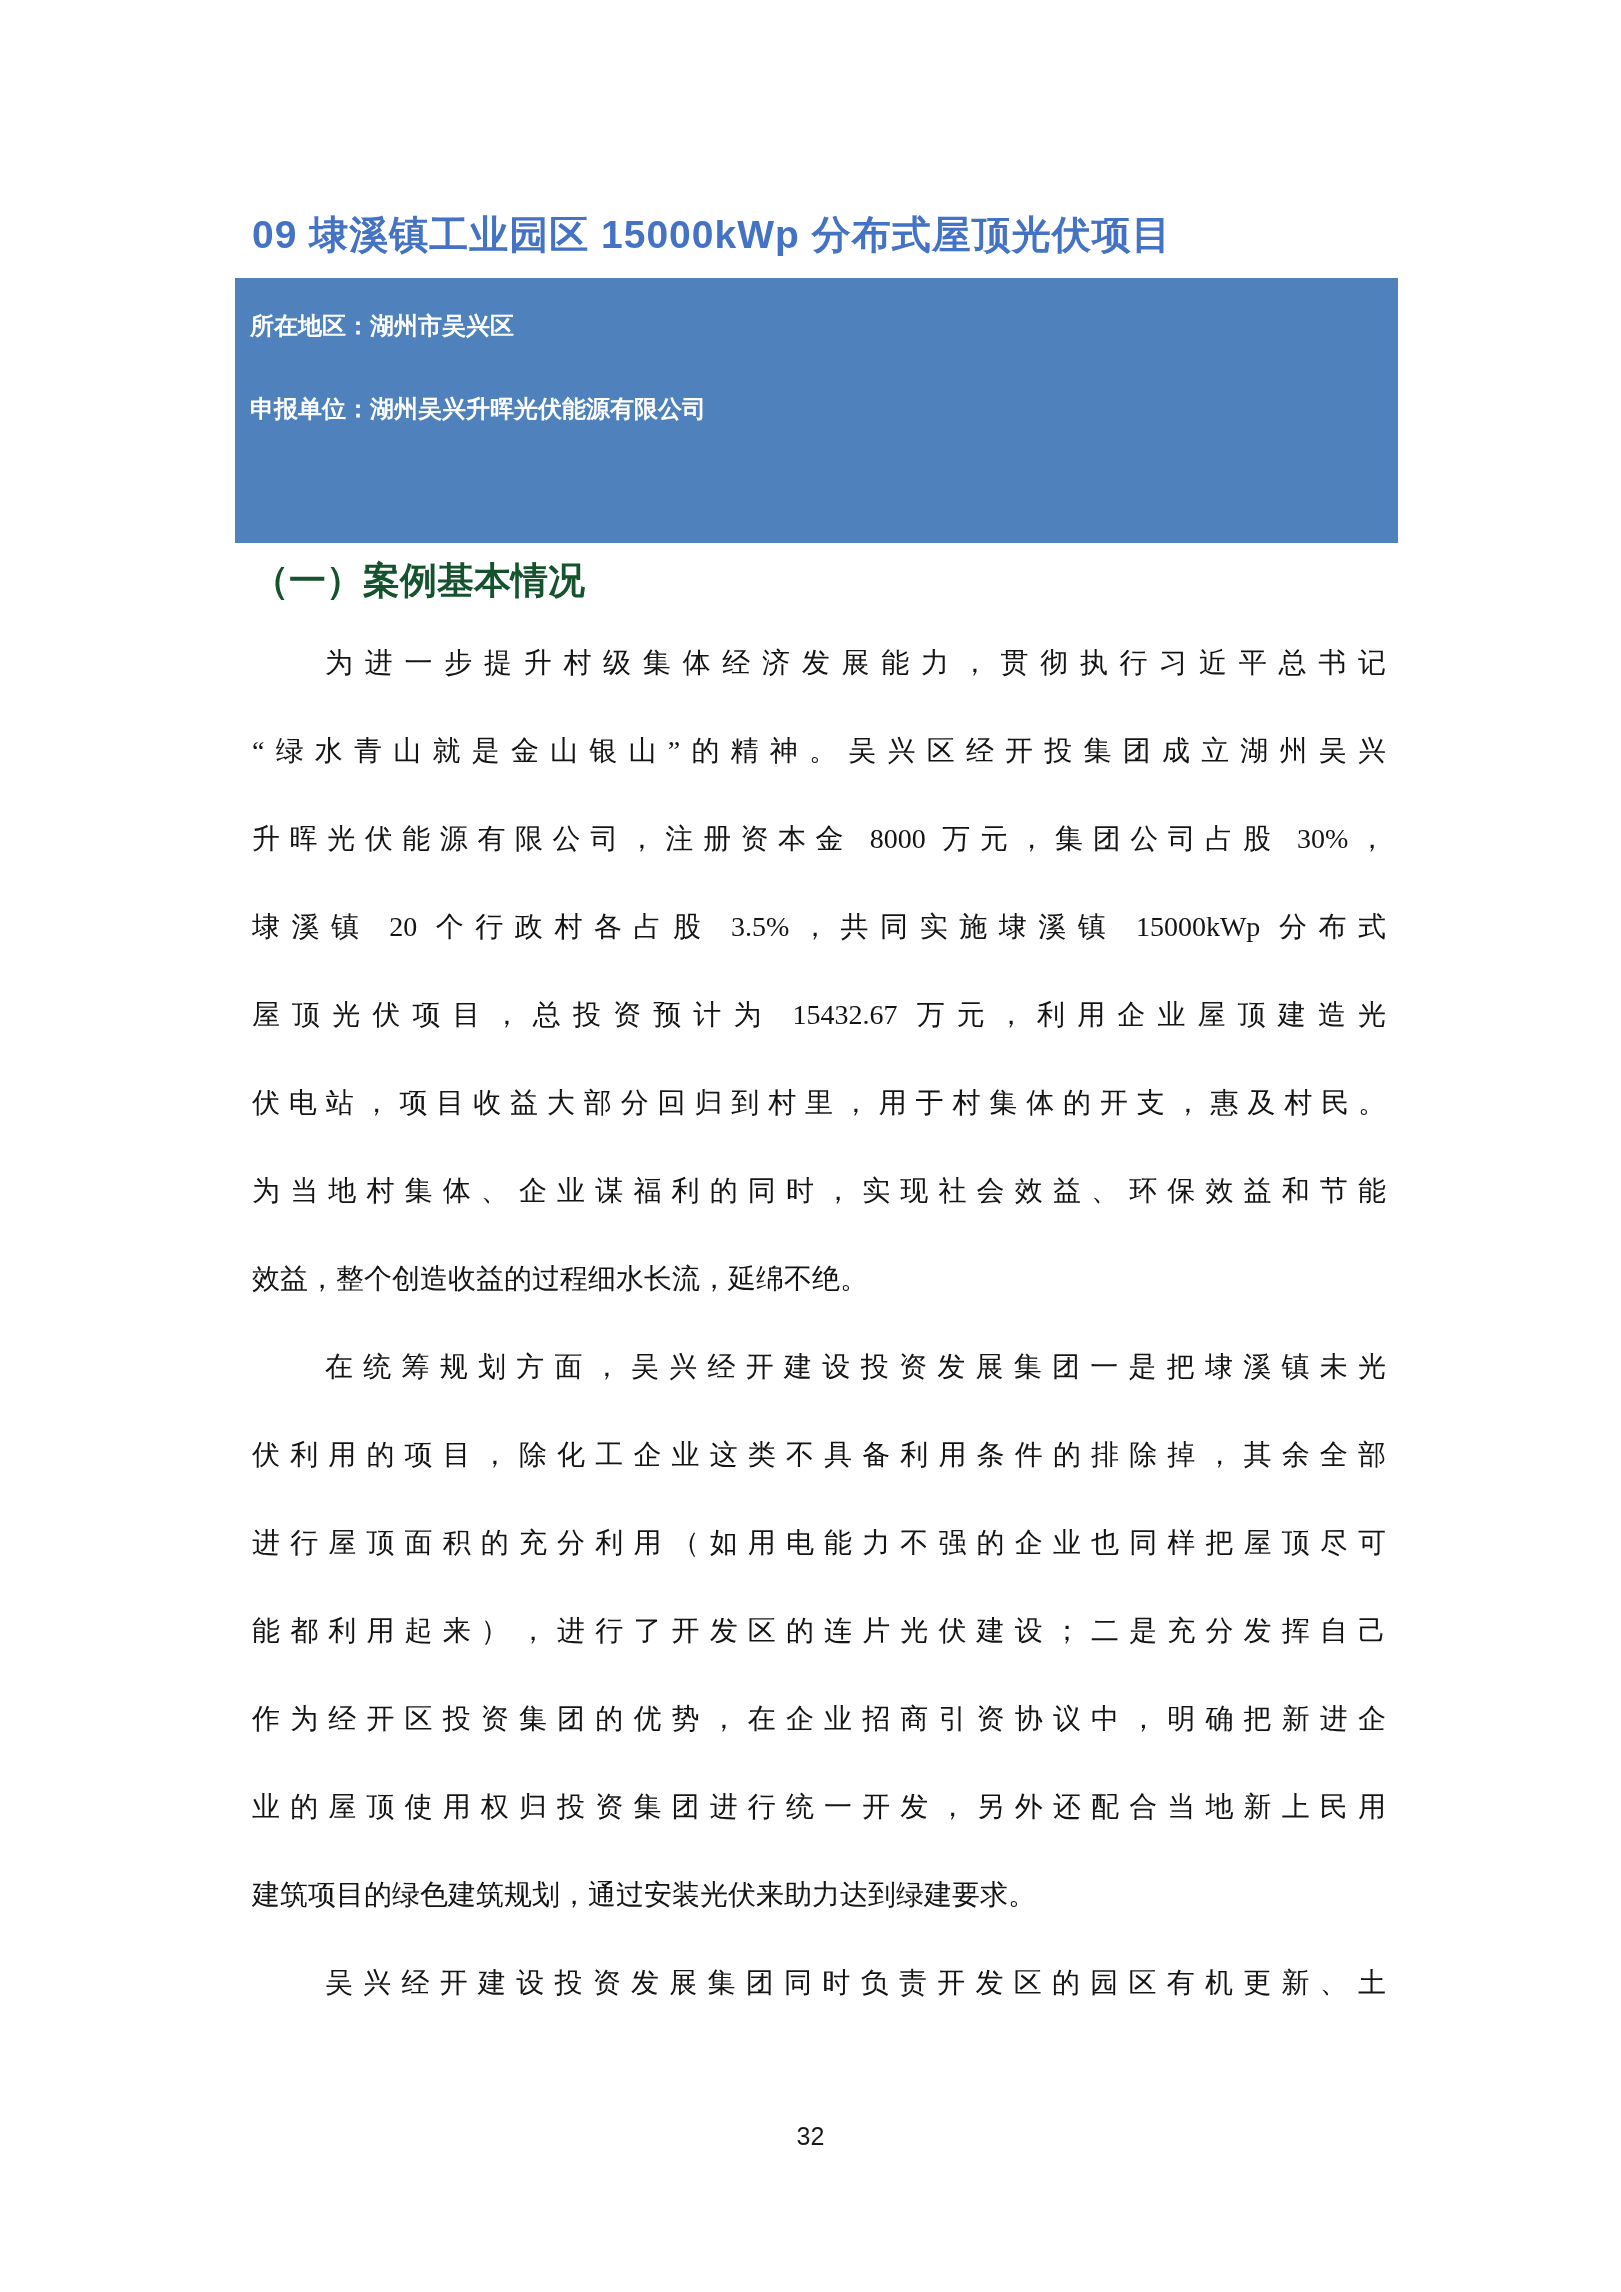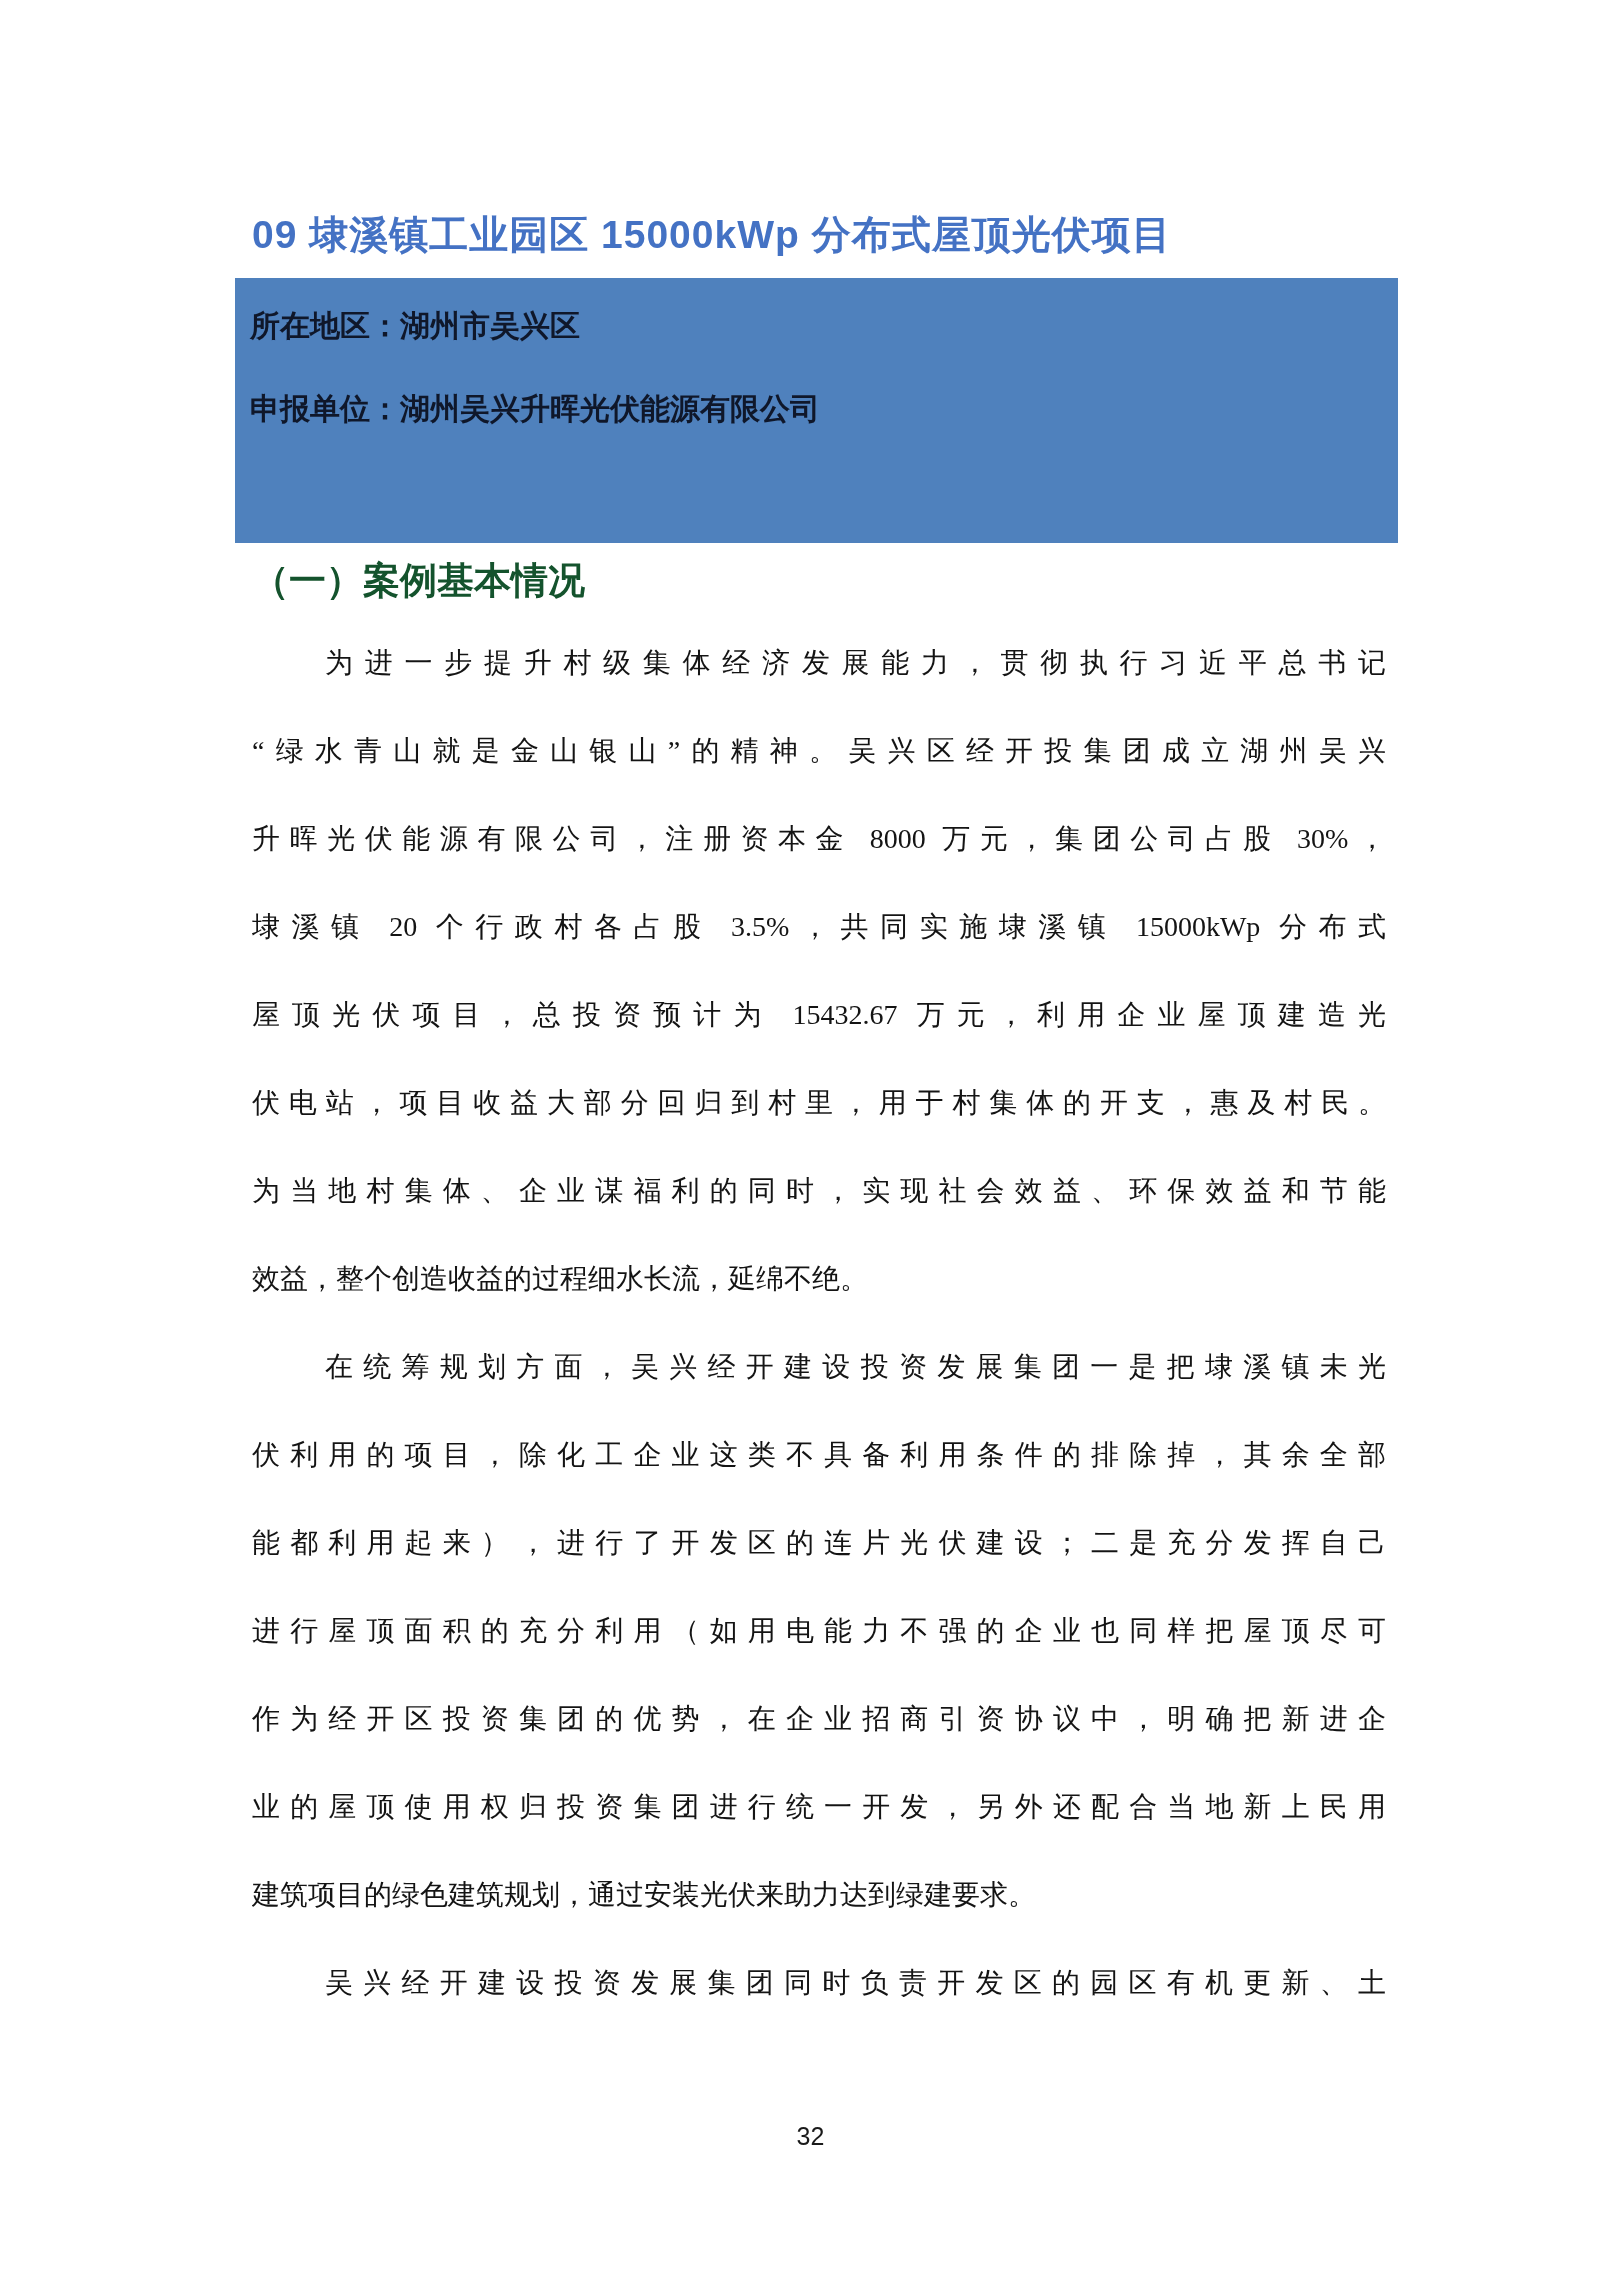--- a/index.html
+++ b/index.html
@@ -22,24 +22,24 @@
     letter-spacing:1px;
     white-space:nowrap;
   }
   .info-box{
     margin-top:19.6px;
     margin-left:-16.7px;           
     width:1163px;height:265px;
     box-sizing:border-box;
     padding:6.9px 19.6px 0 14.7px;
     background:#4F81BD;
-    color:#0f172a;
+    color:#ffffff;
     font-family:"Liberation Sans","DejaVu Sans",sans-serif;
     font-weight:bold;
-    font-size:30px;
+    font-size:24px;
   }
   .info-line{height:83px;line-height:83px;white-space:nowrap;}
   .sec-heading{
     margin:17.6px 0 11.8px 0;
     font-family:Liberation Mono, monospace;
     font-weight:bold;
     font-size:37px;line-height:47px;
     color:#14532d;
     white-space:nowrap;
   }
@@ -84,22 +84,22 @@
           <div class="body-line fill">升晖光伏能源有限公司，注册资本金 8000 万元，集团公司占股 30%，</div>
           <div class="body-line fill">埭溪镇 20 个行政村各占股 3.5%，共同实施埭溪镇 15000kWp 分布式</div>
           <div class="body-line fill">屋顶光伏项目，总投资预计为 15432.67 万元，利用企业屋顶建造光</div>
           <div class="body-line fill">伏电站，项目收益大部分回归到村里，用于村集体的开支，惠及村民。</div>
           <div class="body-line fill">为当地村集体、企业谋福利的同时，实现社会效益、环保效益和节能</div>
           <div class="body-line">效益，整个创造收益的过程细水长流，延绵不绝。</div>
         </div>
         <div class="sec-body">
           <div class="body-line fill indent">在统筹规划方面，吴兴经开建设投资发展集团一是把埭溪镇未光</div>
           <div class="body-line fill">伏利用的项目，除化工企业这类不具备利用条件的排除掉，其余全部</div>
+          <div class="body-line fill">进行屋顶面积的充分利用（如用电能力不强的企业也同样把屋顶尽可</div>
           <div class="body-line fill">能都利用起来），进行了开发区的连片光伏建设；二是充分发挥自己</div>
-          <div class="body-line fill">进行屋顶面积的充分利用（如用电能力不强的企业也同样把屋顶尽可</div>
           <div class="body-line fill">作为经开区投资集团的优势，在企业招商引资协议中，明确把新进企</div>
           <div class="body-line fill">业的屋顶使用权归投资集团进行统一开发，另外还配合当地新上民用</div>
           <div class="body-line">建筑项目的绿色建筑规划，通过安装光伏来助力达到绿建要求。</div>
           <div class="body-line fill indent">吴兴经开建设投资发展集团同时负责开发区的园区有机更新、土</div>
         </div>
       </div>
 
   </div>
 
   <div class="page-number">32</div>

